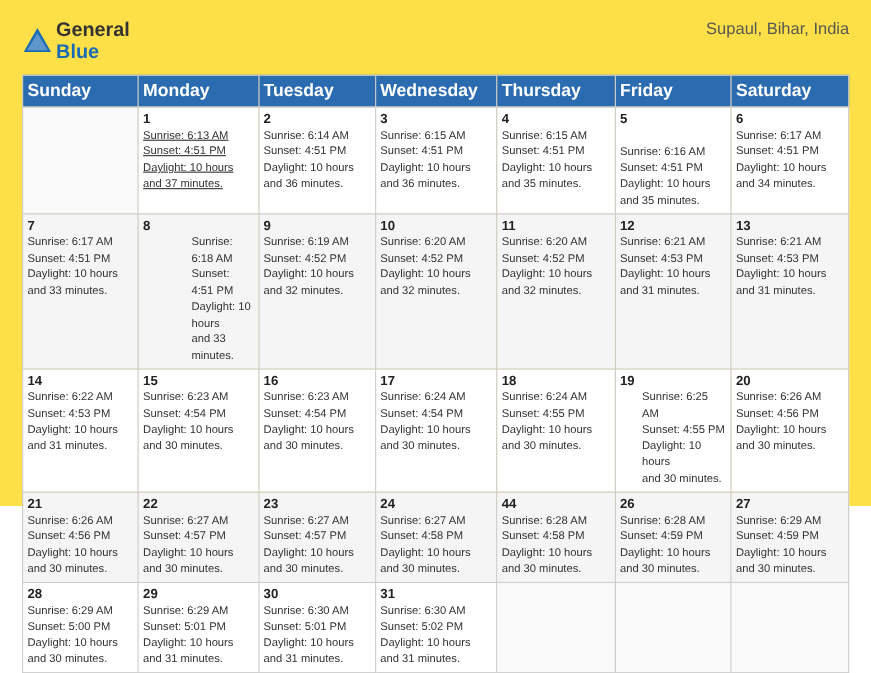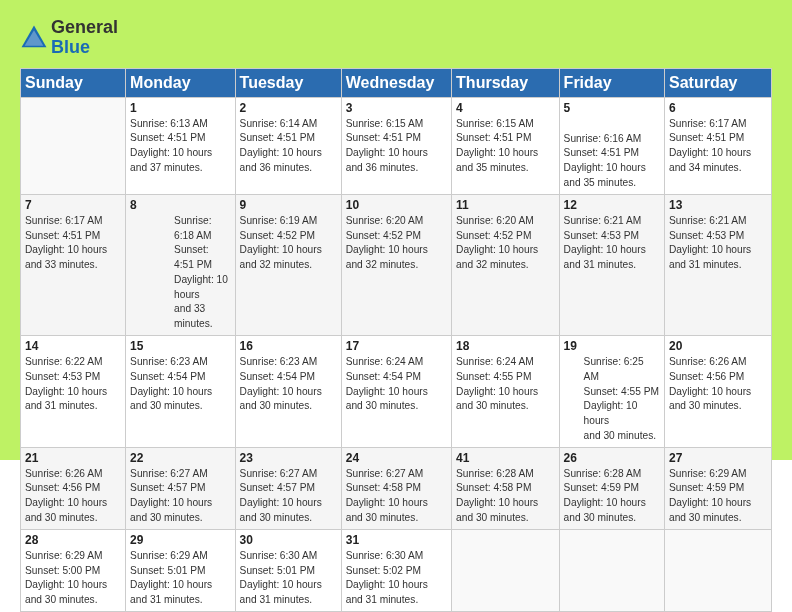--- a/index.html
+++ b/index.html
@@ -7,21 +7,21 @@
       font-family: Arial, sans-serif;
       background: #fff;
       width: 792px;
       height: 612px;
       overflow: hidden;
     }
     .page {
       width: 792px;
       height: 460px;
       padding: 18px 20px 14px 20px;
-      background: #bef264;
+      background: #fde047;
     }
     .header {
       display: flex;
       justify-content: space-between;
       align-items: flex-start;
       margin-bottom: 10px;
     }
     .logo {
       display: flex;
       align-items: center;
@@ -102,41 +102,42 @@
       <svg class="logo-icon" viewBox="0 0 36 36">
         <polygon points="18,2 34,30 2,30" fill="#1a6bb5"></polygon>
         <polygon points="18,8 30,28 6,28" fill="#fff" opacity="0.3"></polygon>
       </svg>
       <div class="logo-text">
         <span class="logo-general">General</span><br>
         <span class="logo-blue">Blue</span>
       </div>
     </div>
     <div class="title-block">
+      <div class="subtitle">Supaul, Bihar, India</div>
     </div>
   </div>
 
   <table class="calendar">
     <thead>
       <tr>
         <th>Sunday</th>
         <th>Monday</th>
         <th>Tuesday</th>
         <th>Wednesday</th>
         <th>Thursday</th>
         <th>Friday</th>
         <th>Saturday</th>
       </tr>
     </thead>
     <tbody id="calendar-body">
     <tr>
           <td class="empty"></td>
           <td>
             <span class="day-num">1</span>
-            <div class="day-info" style="white-space: pre-line;">Sunrise: 6:13 AM
+            <div class="day-info" style="white-space: pre-line; text-decoration: underline;">Sunrise: 6:13 AM
 Sunset: 4:51 PM
 Daylight: 10 hours
 and 37 minutes.</div>
           </td>
           <td>
             <span class="day-num">2</span>
             <div class="day-info" style="white-space: pre-line;">Sunrise: 6:14 AM
 Sunset: 4:51 PM
 Daylight: 10 hours
 and 36 minutes.</div>
@@ -295,21 +296,21 @@
 and 30 minutes.</div>
           </td>
           <td>
             <span class="day-num">24</span>
             <div class="day-info" style="white-space: pre-line;">Sunrise: 6:27 AM
 Sunset: 4:58 PM
 Daylight: 10 hours
 and 30 minutes.</div>
           </td>
           <td>
-            <span class="day-num">41</span>
+            <span class="day-num">44</span>
             <div class="day-info" style="white-space: pre-line;">Sunrise: 6:28 AM
 Sunset: 4:58 PM
 Daylight: 10 hours
 and 30 minutes.</div>
           </td>
           <td>
             <span class="day-num">26</span>
             <div class="day-info" style="white-space: pre-line;">Sunrise: 6:28 AM
 Sunset: 4:59 PM
 Daylight: 10 hours

